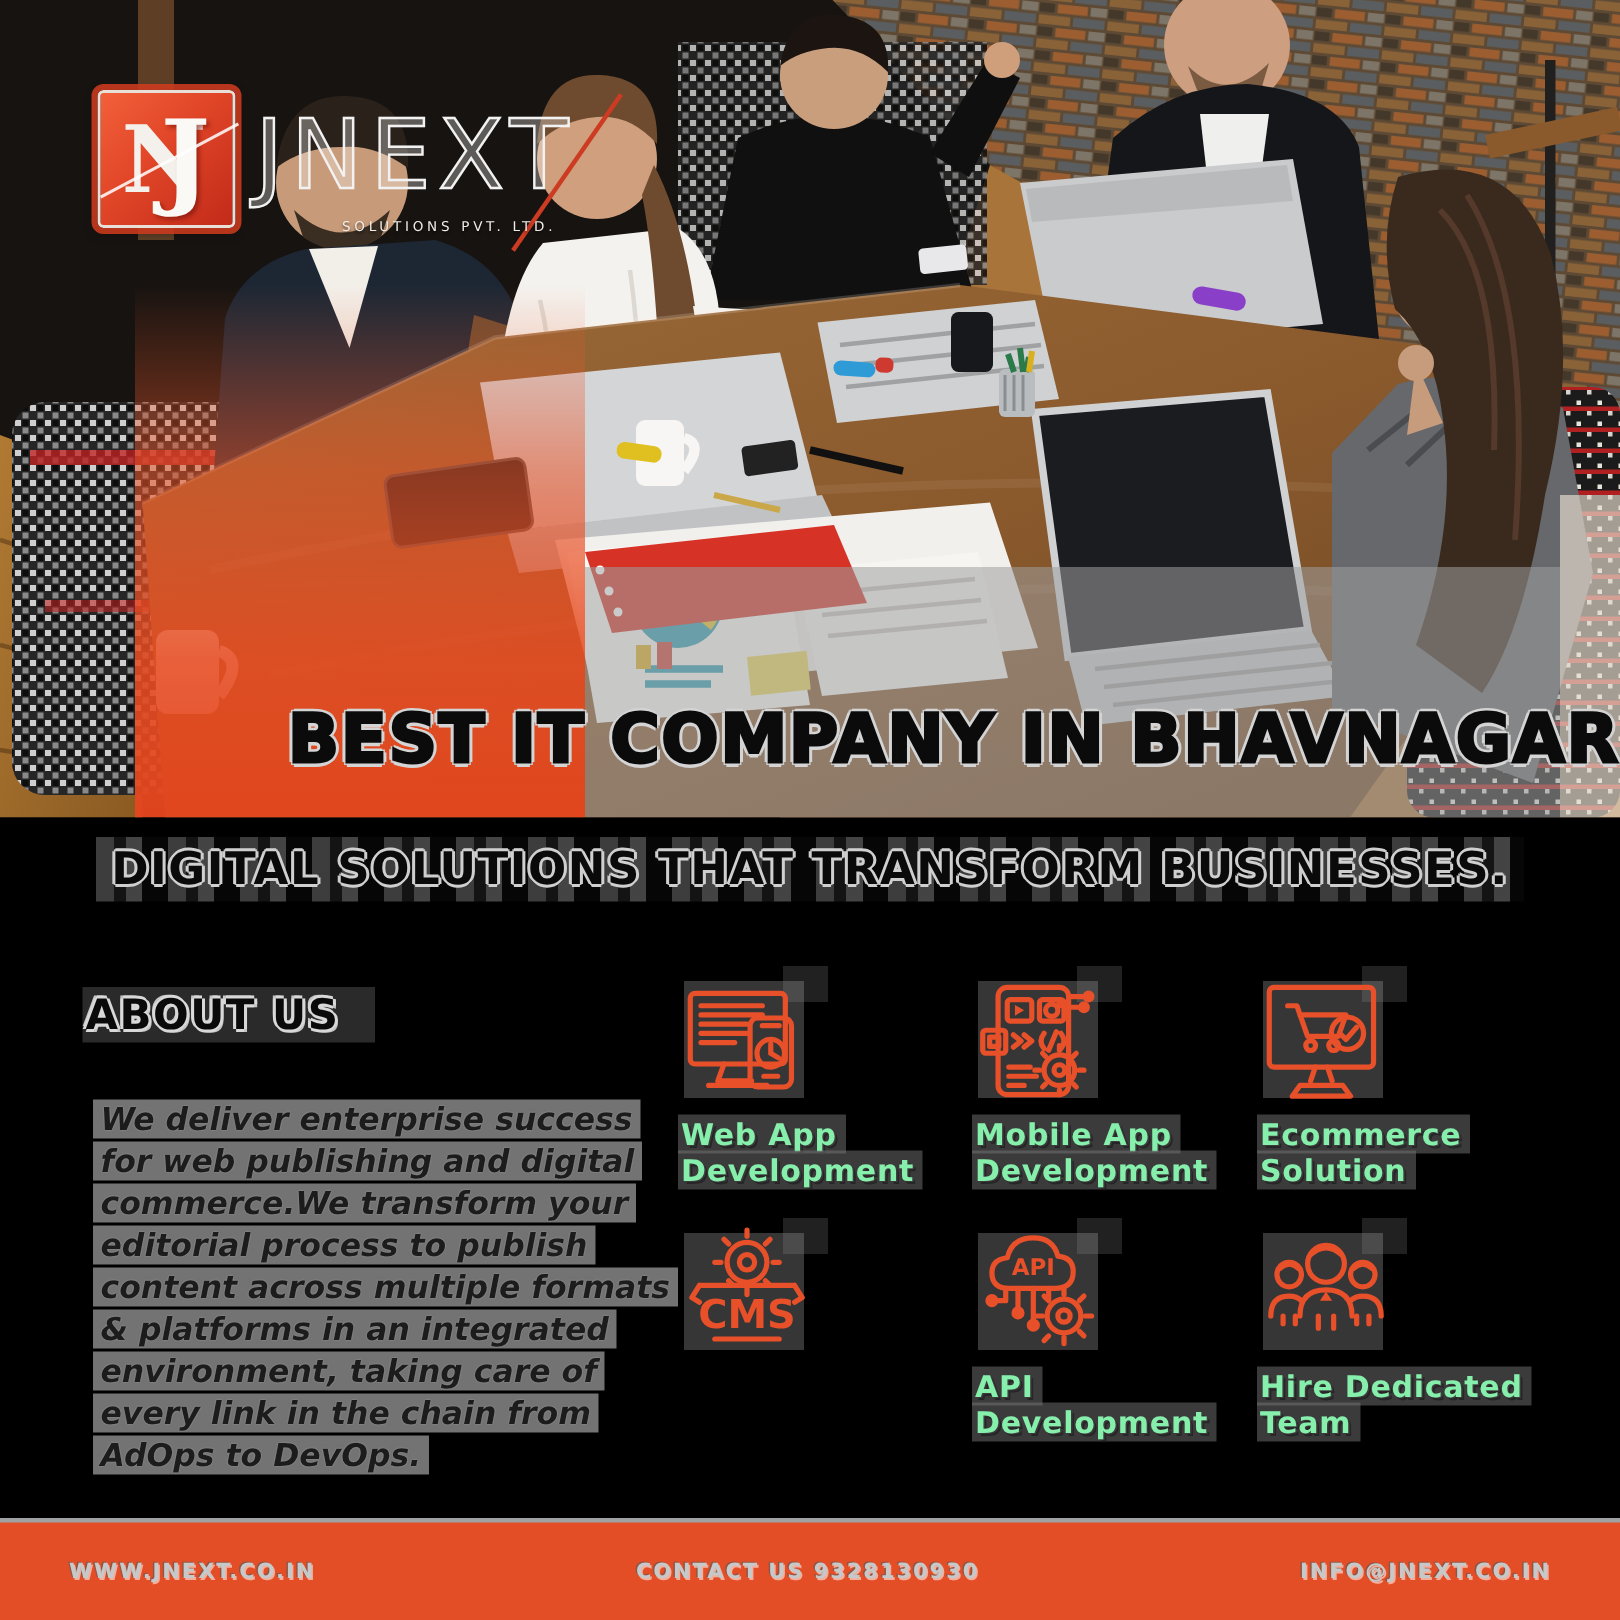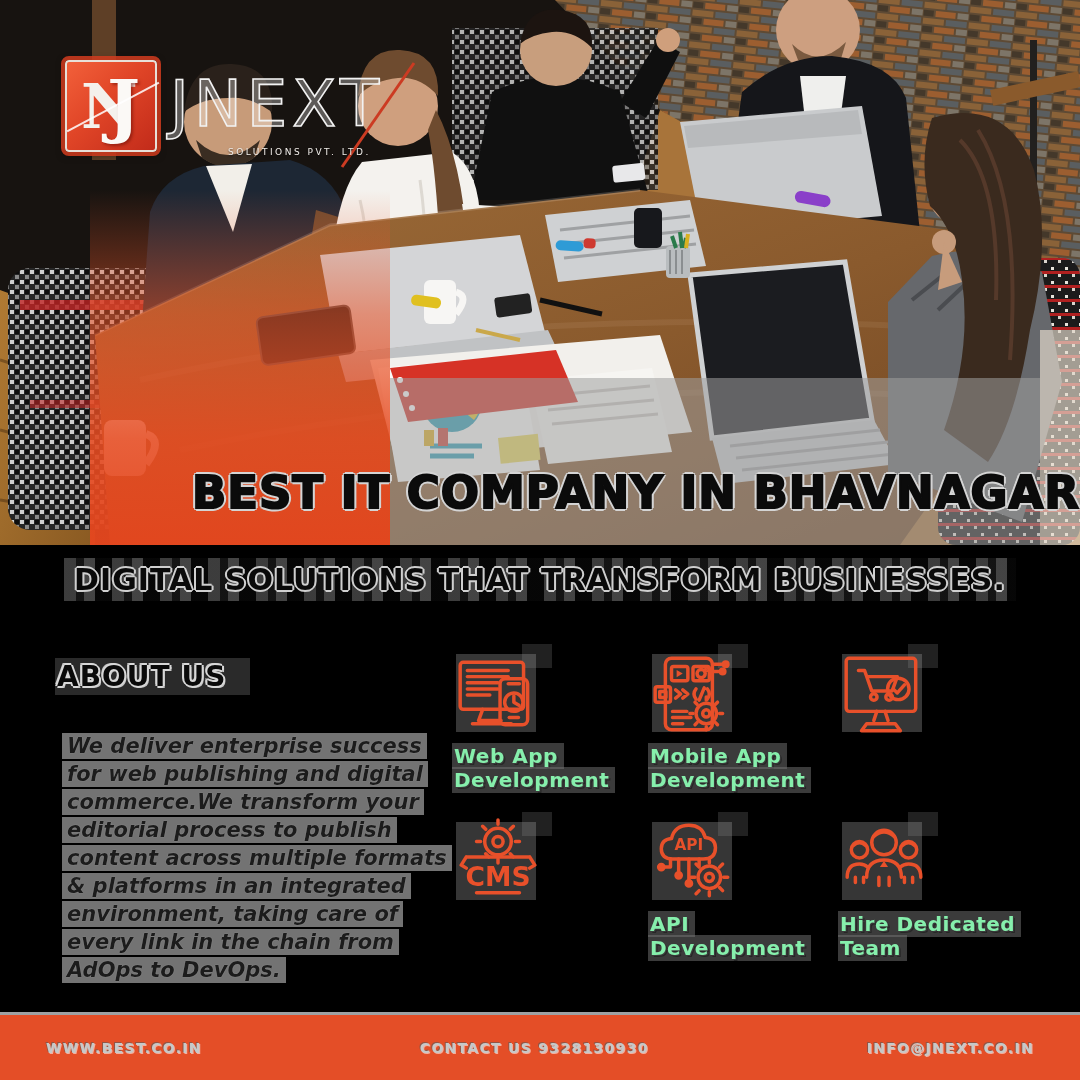--- a/index.html
+++ b/index.html
@@ -354,20 +354,21 @@
         <svg width="92" height="92" viewBox="0 0 90 90" fill="none" stroke="#E8502A" stroke-width="3.4" stroke-linecap="round" stroke-linejoin="round">
           <rect x="8" y="10" width="68" height="52" rx="3"></rect>
           <path d="M20 22h6l7 20h20l5-14H28"></path>
           <circle cx="35" cy="48" r="3.2"></circle>
             <circle cx="50" cy="48" r="3.2"></circle>
           <circle cx="59" cy="40" r="10.5"></circle>
           <path d="M54 40l4 4 7-8"></path>
           <path d="M38 62l-3 9M46 62l3 9M28 74h28l5 7H23z"></path>
         </svg>
       </div>
+      <div class="svc-label"><span>Ecommerce Solution</span></div>
     </div>
 
     <div class="svc">
       <div class="svc-icon">
         <svg width="92" height="92" viewBox="0 0 90 90" fill="none" stroke="#E8502A" stroke-width="3.4" stroke-linecap="round" stroke-linejoin="round">
           <circle cx="45" cy="25" r="13"></circle>
           <circle cx="45" cy="25" r="5"></circle>
           <path d="M45 8v-4M45 46v-4M28 25h-4M66 25h-4M33 13l-3-3M60 40l-3-3M57 13l3-3M36 40l-3-3"></path>
           <path d="M14 40h62M14 40l-5 8 5 3M76 40l5 8-5 3"></path>
           <text x="45" y="68" text-anchor="middle" font-size="26" font-weight="bold" fill="#E8502A" stroke="none" font-family="DejaVu Sans, sans-serif">CMS</text>
@@ -409,18 +410,18 @@
           <path d="M61 50q3-3 8-3q12 0 12 13"></path>
           <path d="M17 60v5M25 60v5M40 60v8M50 60v8M65 60v5M73 60v5"></path>
         </svg>
       </div>
       <div class="svc-label"><span>Hire Dedicated Team</span></div>
     </div>
 
   </div>
 
   <div class="footer">
-    <span class="f-item">WWW.BEST.CO.IN</span>
+    <span class="f-item">WWW.JNEXT.CO.IN</span>
     <span class="f-item">CONTACT US 9328130930</span>
     <span class="f-item">INFO@JNEXT.CO.IN</span>
   </div>
 
 </div>
 
 </body></html>

